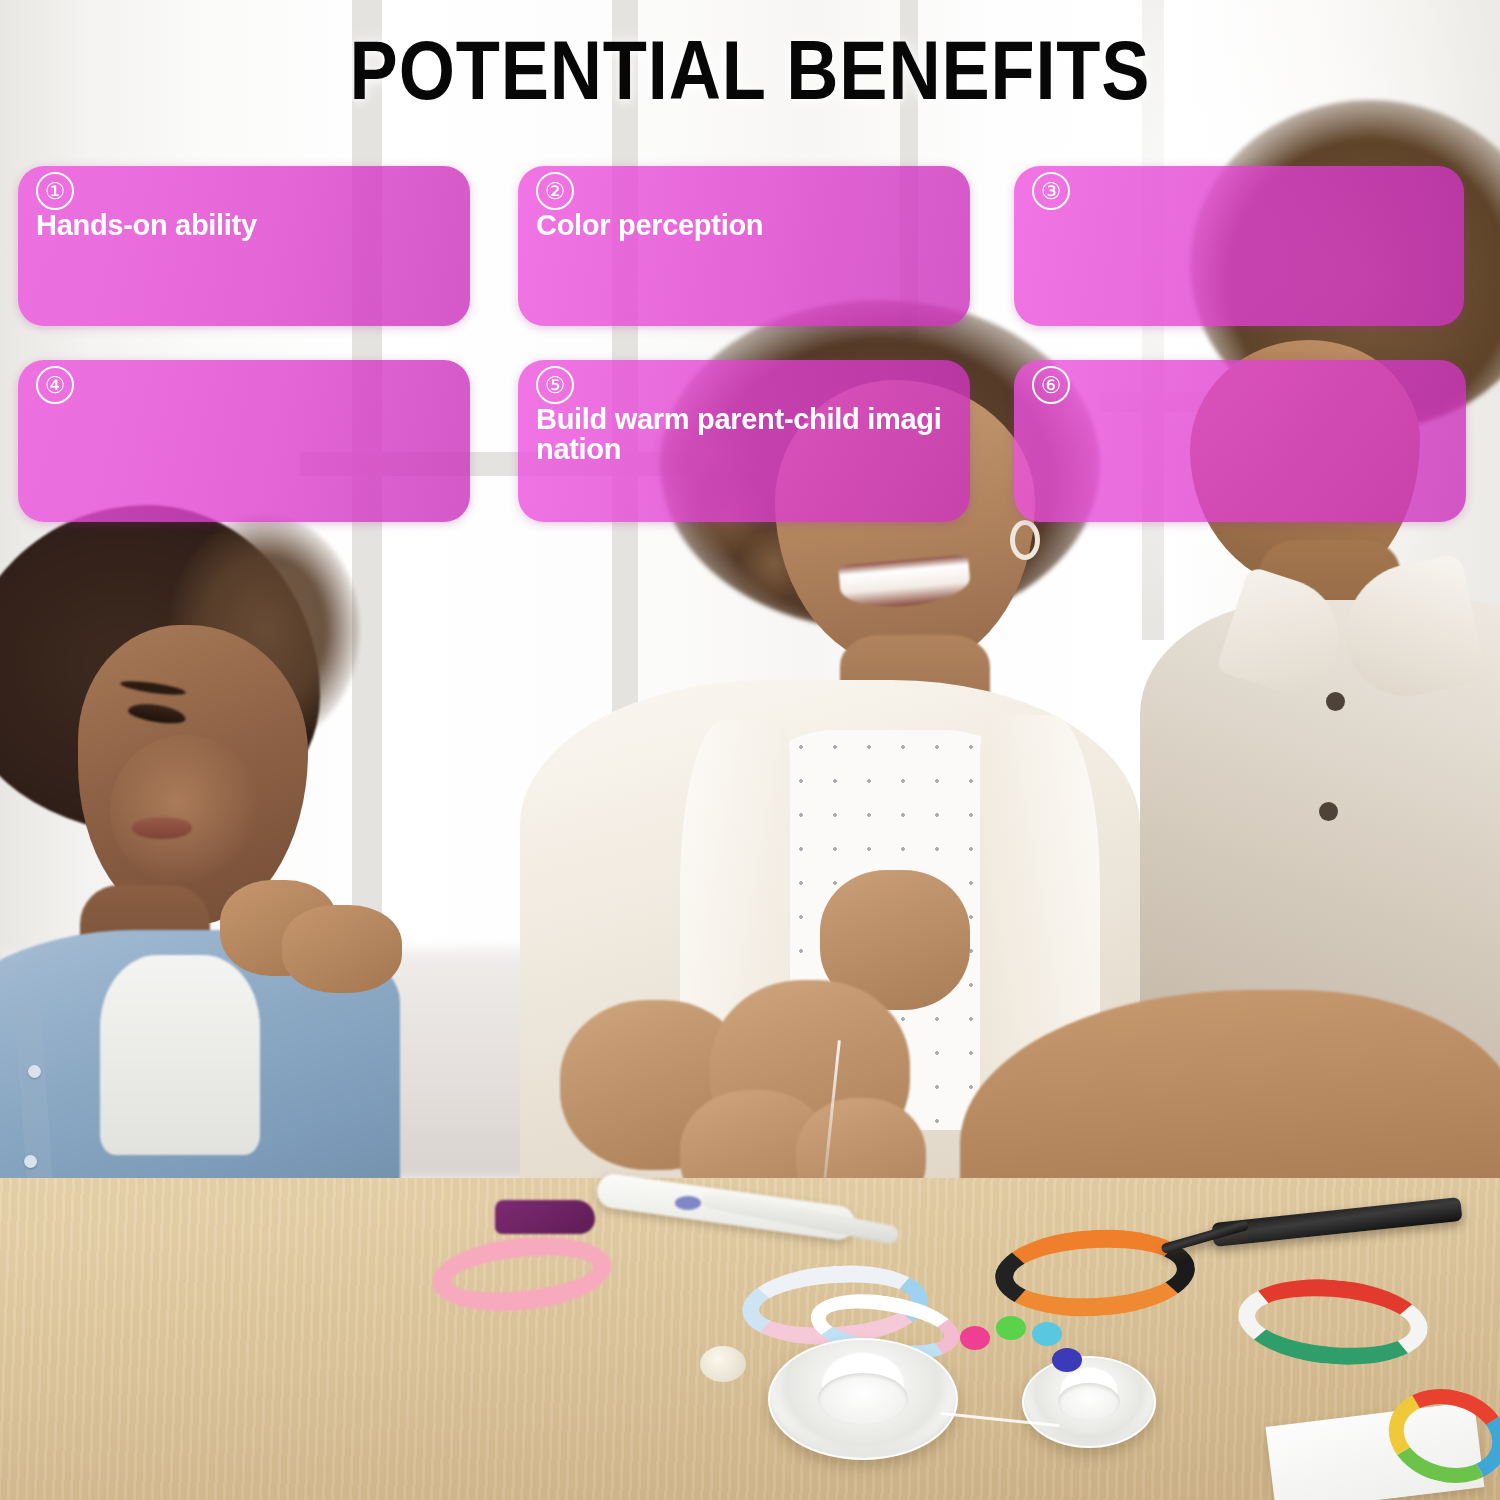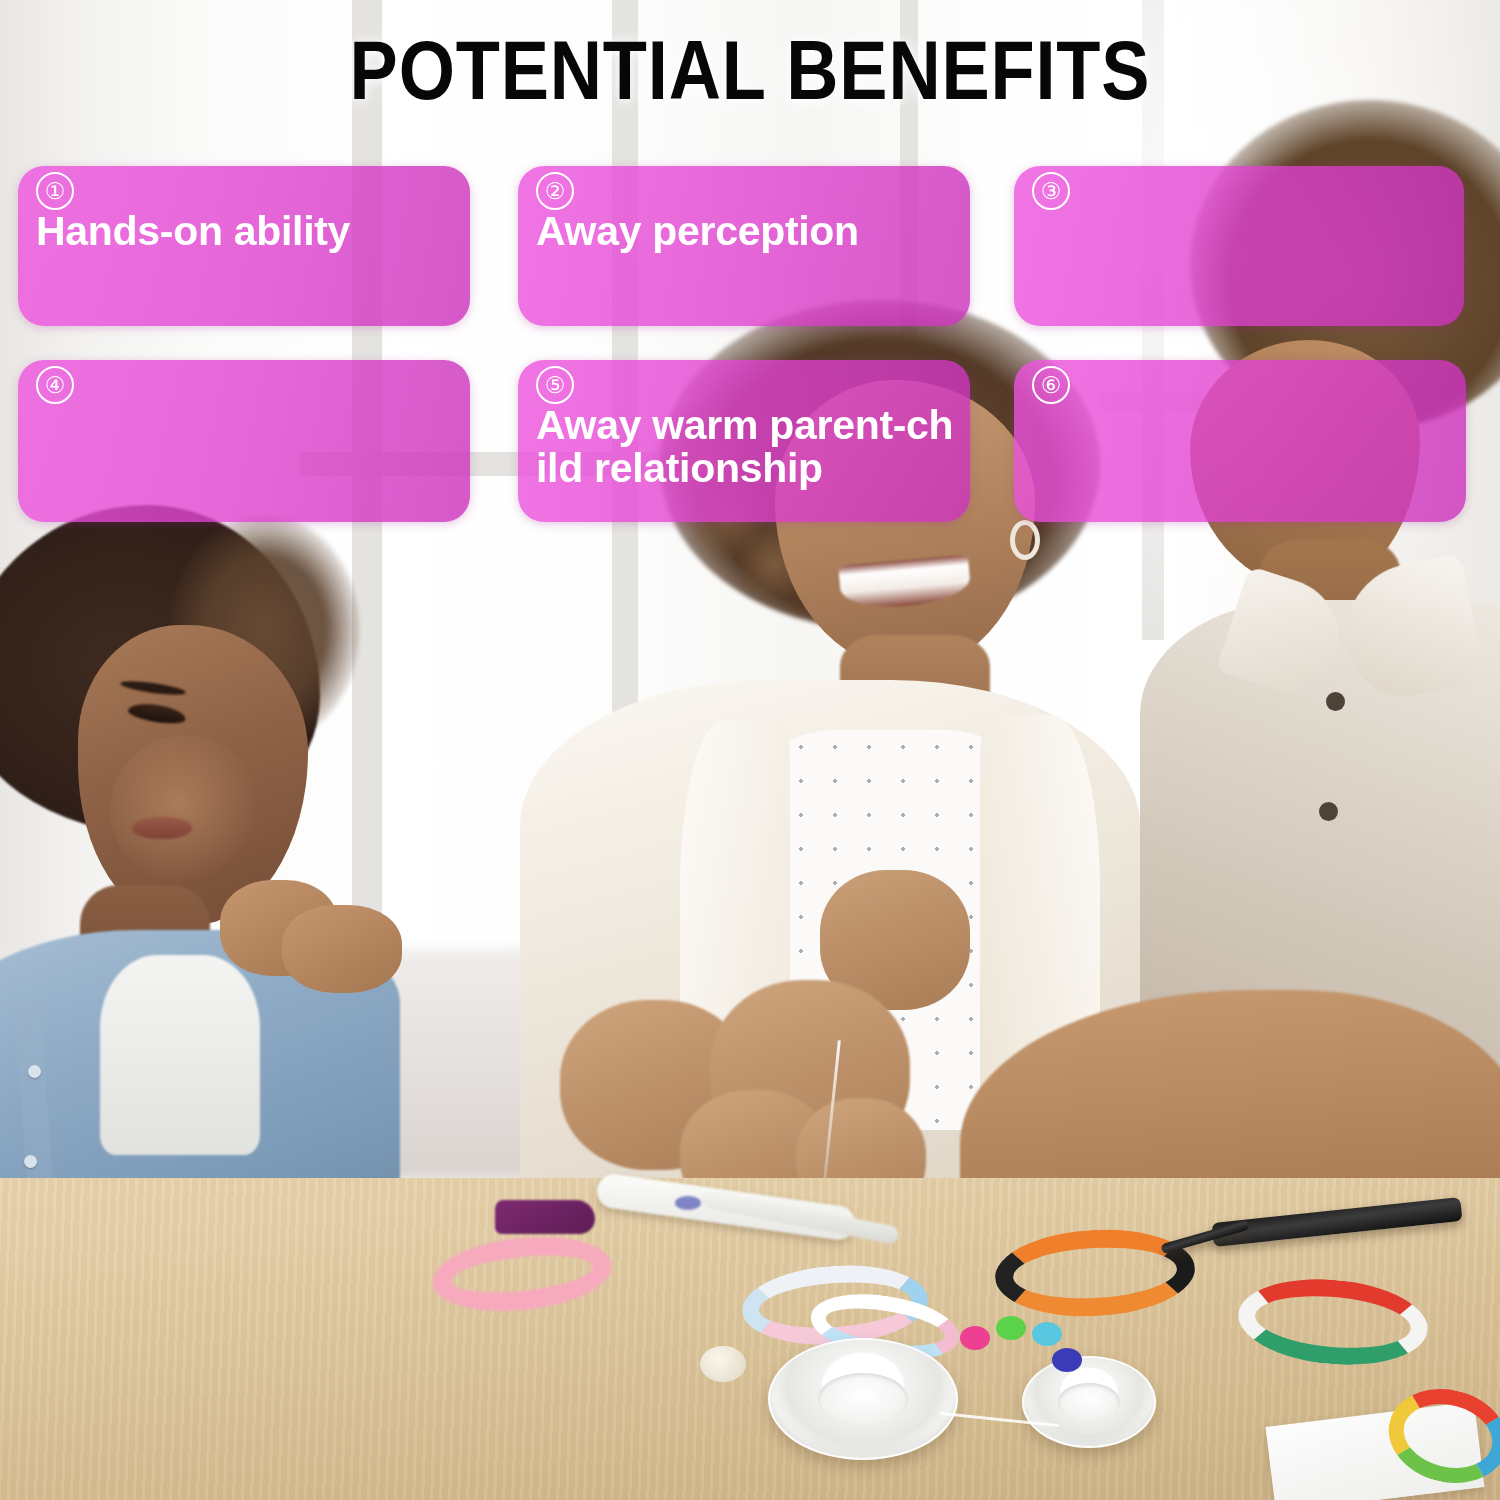--- a/index.html
+++ b/index.html
@@ -241,21 +241,21 @@
     background:linear-gradient(100deg, rgba(238,82,223,.80) 0%, rgba(222,64,205,.80) 55%, rgba(204,52,188,.82) 100%);
     color:#fff; padding:6px 14px 8px 18px;
     box-shadow:0 2px 10px rgba(160,40,150,.25);
   }
   .badge .num {
     display:block; width:38px; height:38px; line-height:34px; text-align:center;
     border:2.6px solid #fff; border-radius:50%;
     font-size:23px; font-weight:normal; margin-bottom:-2px;
   }
   .badge .txt {
-    display:block; font-size:41px; font-weight:bold; line-height:1.04;
+    display:block; font-size:29px; font-weight:bold; line-height:1.04;
     letter-spacing:-.3px; word-break:break-all; margin-top:2px;
   }
   .b1 { left:18px;   top:166px; width:452px; height:160px; }
   .b2 { left:518px;  top:166px; width:452px; height:160px; }
   .b3 { left:1014px; top:166px; width:450px; height:160px; }
   .b4 { left:18px;   top:360px; width:452px; height:162px; }
   .b5 { left:518px;  top:360px; width:452px; height:162px; }
   .b6 { left:1014px; top:360px; width:452px; height:162px; }
   .b3 .txt { text-align:center; padding-right:12px; }
 </style>
@@ -380,29 +380,29 @@
   </div>
 
   <div class="title">POTENTIAL BENEFITS</div>
 
   <div class="badge b1">
     <span class="num">①</span>
     <span class="txt">Hands-on ability</span>
   </div>
   <div class="badge b2">
     <span class="num">②</span>
-    <span class="txt">Away perception</span>
+    <span class="txt">Color perception</span>
   </div>
   <div class="badge b3">
     <span class="num">③</span>
   </div>
   <div class="badge b4">
     <span class="num">④</span>
   </div>
   <div class="badge b5">
     <span class="num">⑤</span>
-    <span class="txt">Away warm parent-child relationship</span>
+    <span class="txt">Build warm parent-child imagination</span>
   </div>
   <div class="badge b6">
     <span class="num">⑥</span>
   </div>
 
 </div>
 
 </body></html>

